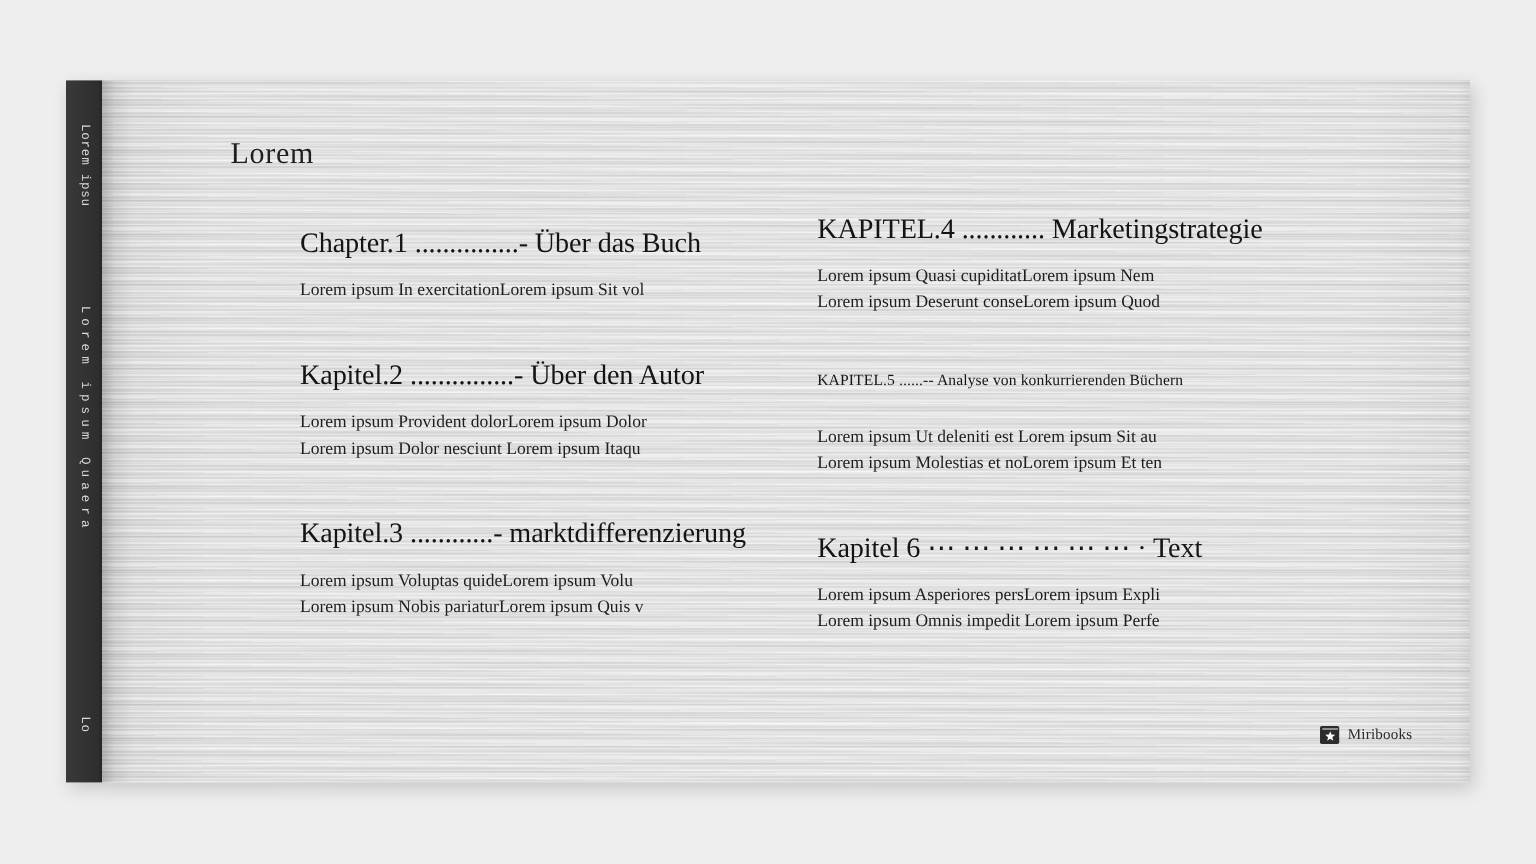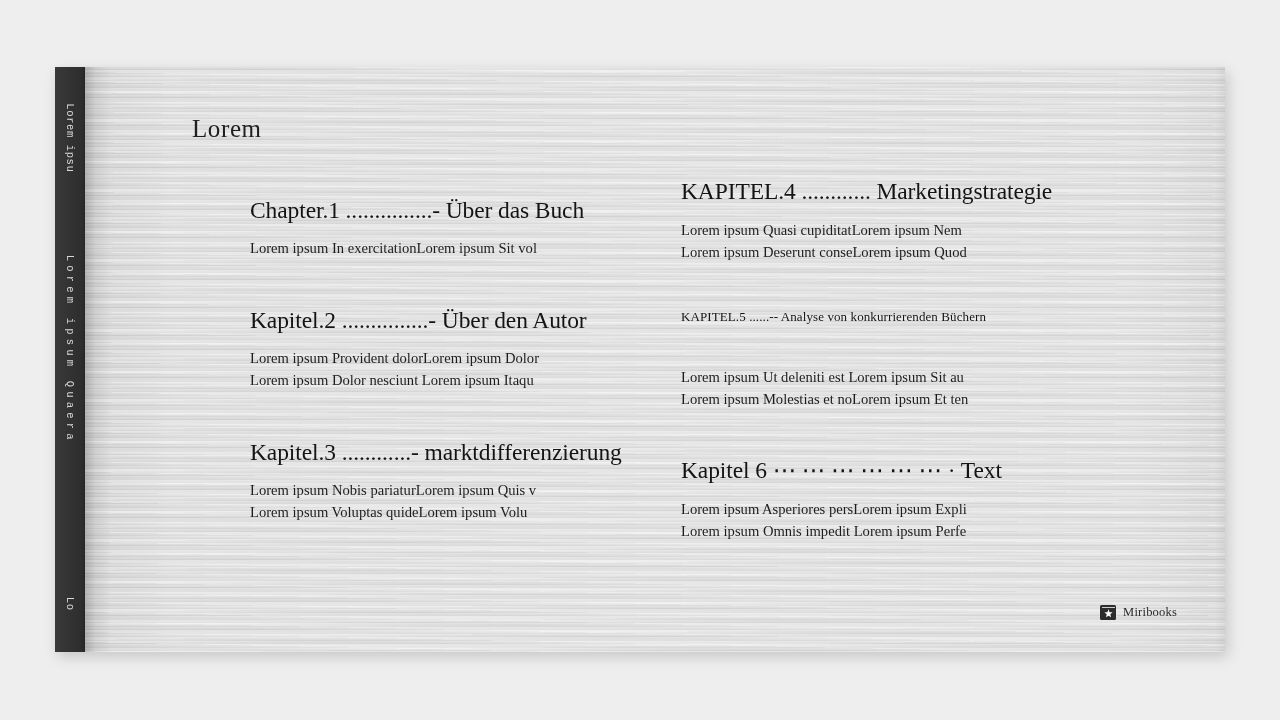--- a/index.html
+++ b/index.html
@@ -160,21 +160,21 @@
     font-weight: 400;
     line-height: 1.22;
     white-space: nowrap;
     letter-spacing: -0.1px;
     margin-bottom: 13px;
   }
 
   
   .entry-heading.small {
     font-size: 13px;
-    margin-bottom: 41px;
+    margin-bottom: 28px;
     letter-spacing: 0.1px;
   }
 
   .entry-body {
     color: #1d1d1d;
     font-size: 14.6px;
     line-height: 1.52;
     white-space: nowrap;
   }
 
@@ -255,22 +255,22 @@
             <div class="entry-heading">Kapitel.2 ...............- Über den Autor</div>
             <div class="entry-body">
               <div>Lorem ipsum Provident dolorLorem ipsum Dolor</div>
               <div>Lorem ipsum Dolor nesciunt Lorem ipsum Itaqu</div>
             </div>
           </div>
 
           <div class="entry">
             <div class="entry-heading">Kapitel.3 ............- marktdifferenzierung</div>
             <div class="entry-body">
+              <div>Lorem ipsum Voluptas quideLorem ipsum Volu</div>
               <div>Lorem ipsum Nobis pariaturLorem ipsum Quis v</div>
-              <div>Lorem ipsum Voluptas quideLorem ipsum Volu</div>
             </div>
           </div>
 
         </div>
 
         <div class="col right">
 
           <div class="entry">
             <div class="entry-heading">KAPITEL.4 ............ Marketingstrategie</div>
             <div class="entry-body">

